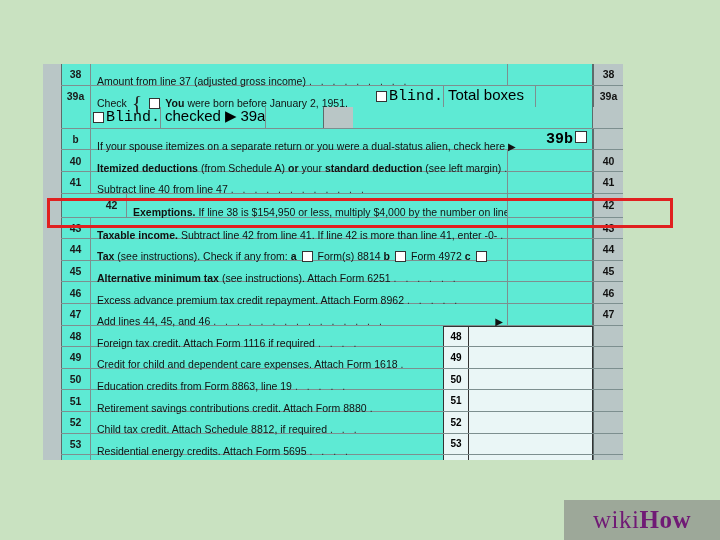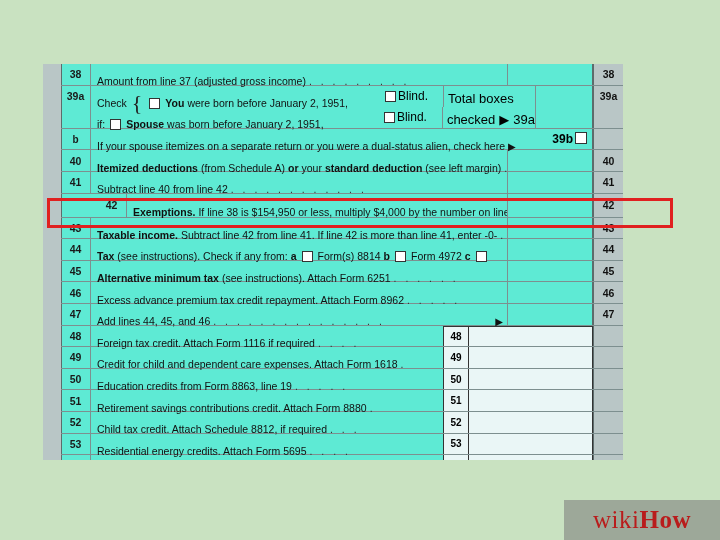--- a/index.html
+++ b/index.html
@@ -153,28 +153,28 @@
   
   .bracket {
     font-size: 22px;
     line-height: 10px;
     color: #222;
     font-family: "Liberation Serif", serif;
     margin: 0 2px;
   }
 
   .totalboxes {
-    font-size: 13px;
+    font-size: 15px;
     line-height: 1.15;
     padding-left: 4px;
     border-left: 1px solid #7d8f8f;
     height: 100%;
     display: flex;
     flex-direction: column;
-    justify-content: flex-end;
+    justify-content: flex-start;
     flex: 0 0 92px;
     box-sizing: border-box;
   }
   .bigbox {
     flex: 0 0 58px;
     border-left: 1px solid #7d8f8f;
     height: 100%;
     box-sizing: border-box;
   }
 
@@ -228,27 +228,27 @@
     width: 156px;
     height: 40px;
     background: rgba(120,120,120,0.55);
     display: flex;
     align-items: center;
     justify-content: center;
   }
   #wikihow .wh {
     font-family: "Liberation Serif", serif;
     font-size: 25px;
-    color: #b91c1c;
+    color: #701a75;
     letter-spacing: 0.5px;
   }
   #wikihow .wh .bold { font-weight: bold; }
 
   .arrow { font-size: 10px; }
-  .tiny { font-size: 12px; }
+  .tiny { font-size: 15px; font-family: Liberation Mono, monospace; }
 </style>
 </head>
 <body>
 
 <div id="backdrop"></div>
 
 <div id="form-scan">
 
   <div class="left-strip"></div>
   <div class="right-strip"></div>
@@ -282,27 +282,20 @@
       </div>
       <div class="totalboxes" style="border-bottom:none;">
         <span>Total boxes</span>
       </div>
       <div class="bigbox"></div>
       <div class="rightnum">39a</div>
     </div>
 
     <div class="row">
       <div class="rownum"></div>
-      <div class="rowtext">
-        <span>if:</span>
-        <span class="cb"></span>
-        <b>Spouse</b>
-        <span>was born before January 2, 1951,</span>
-        <span style="flex:1 1 auto"></span>
-      </div>
       <div style="flex:0 0 60px; display:flex; align-items:center;">
         <span class="cb"></span>
         <span class="tiny">Blind.</span>
       </div>
       <div class="totalboxes">
         <span style="display:flex; gap:4px; align-items:center;">
           <span>checked</span>
           <span>▶</span>
           <span>39a</span>
         </span>
@@ -335,21 +328,21 @@
         <span>(see left margin)</span>
         <span class="leader">.   .   .   .   .</span>
       </div>
       <div class="amtbox"></div>
       <div class="rightnum">40</div>
     </div>
 
     <div class="row">
       <div class="rownum">41</div>
       <div class="rowtext">
-        <span>Subtract line 40 from line 42</span>
+        <span>Subtract line 40 from line 47</span>
         <span class="leader">.   .   .   .   .   .   .   .   .   .   .   .</span>
       </div>
       <div class="amtbox"></div>
       <div class="rightnum">41</div>
     </div>
 
     <div class="row tall">
       <div class="rownum">42</div>
       <div class="rowtext">
         <b>Exemptions.</b>

